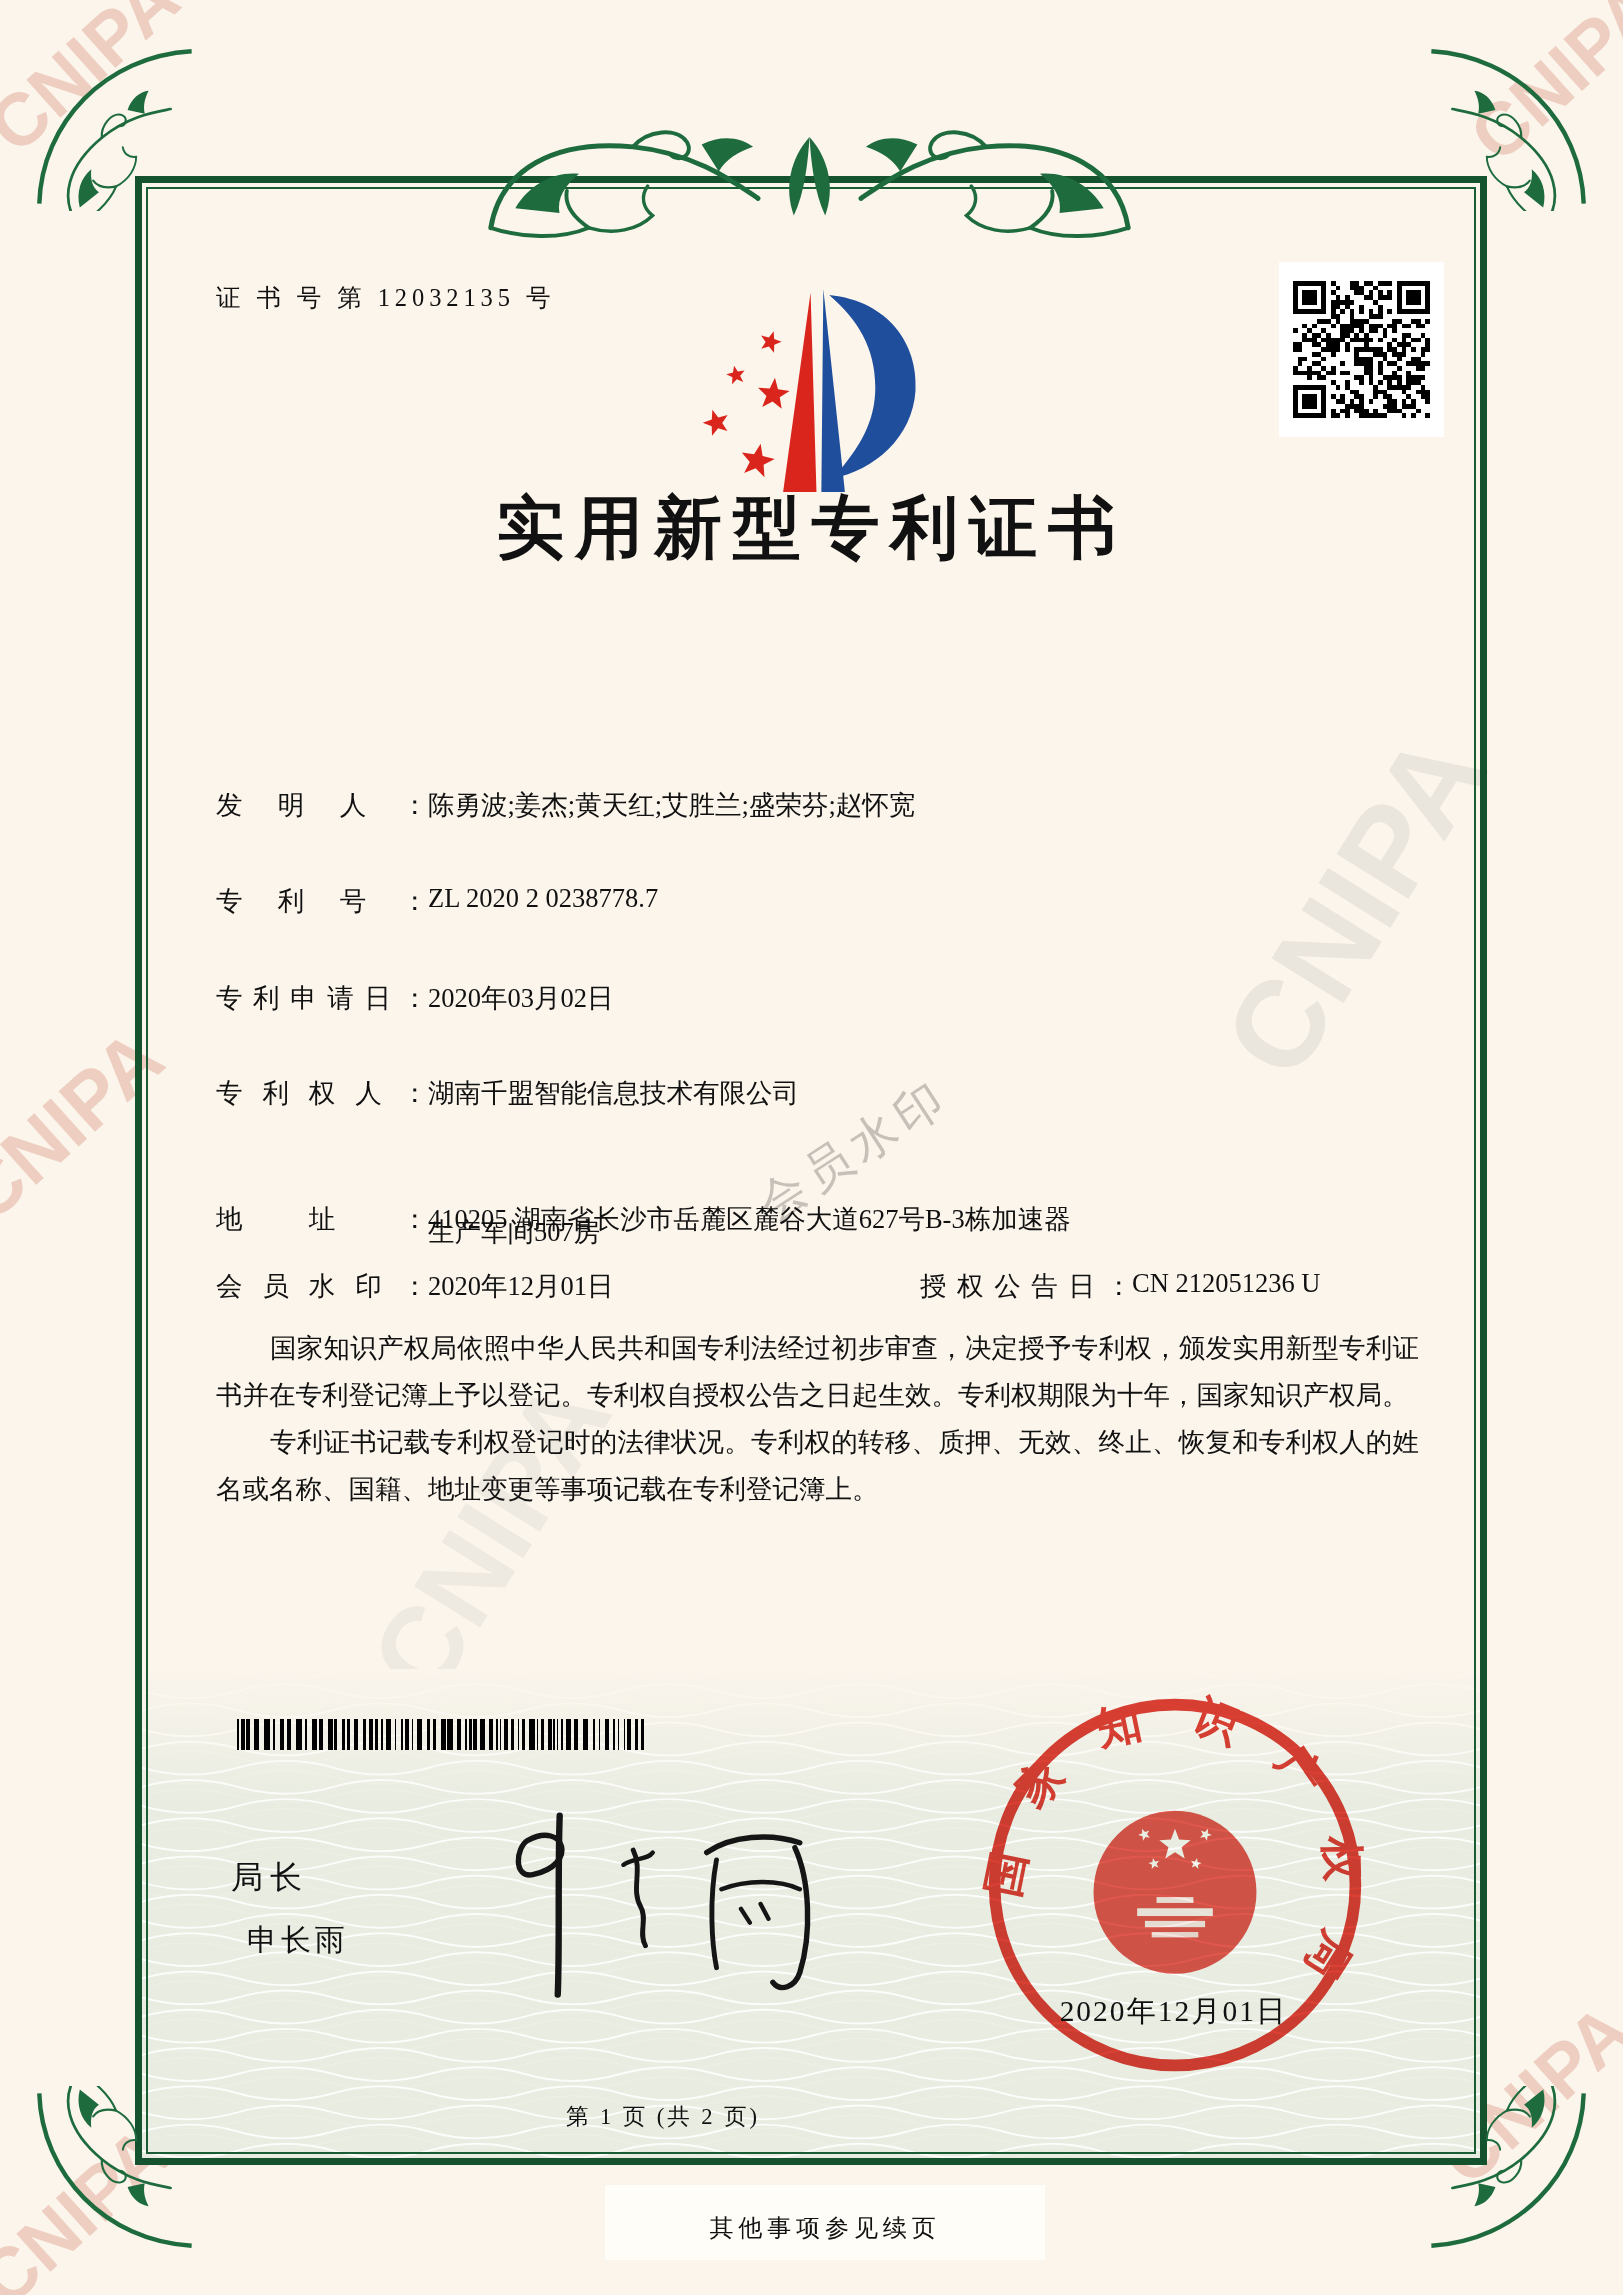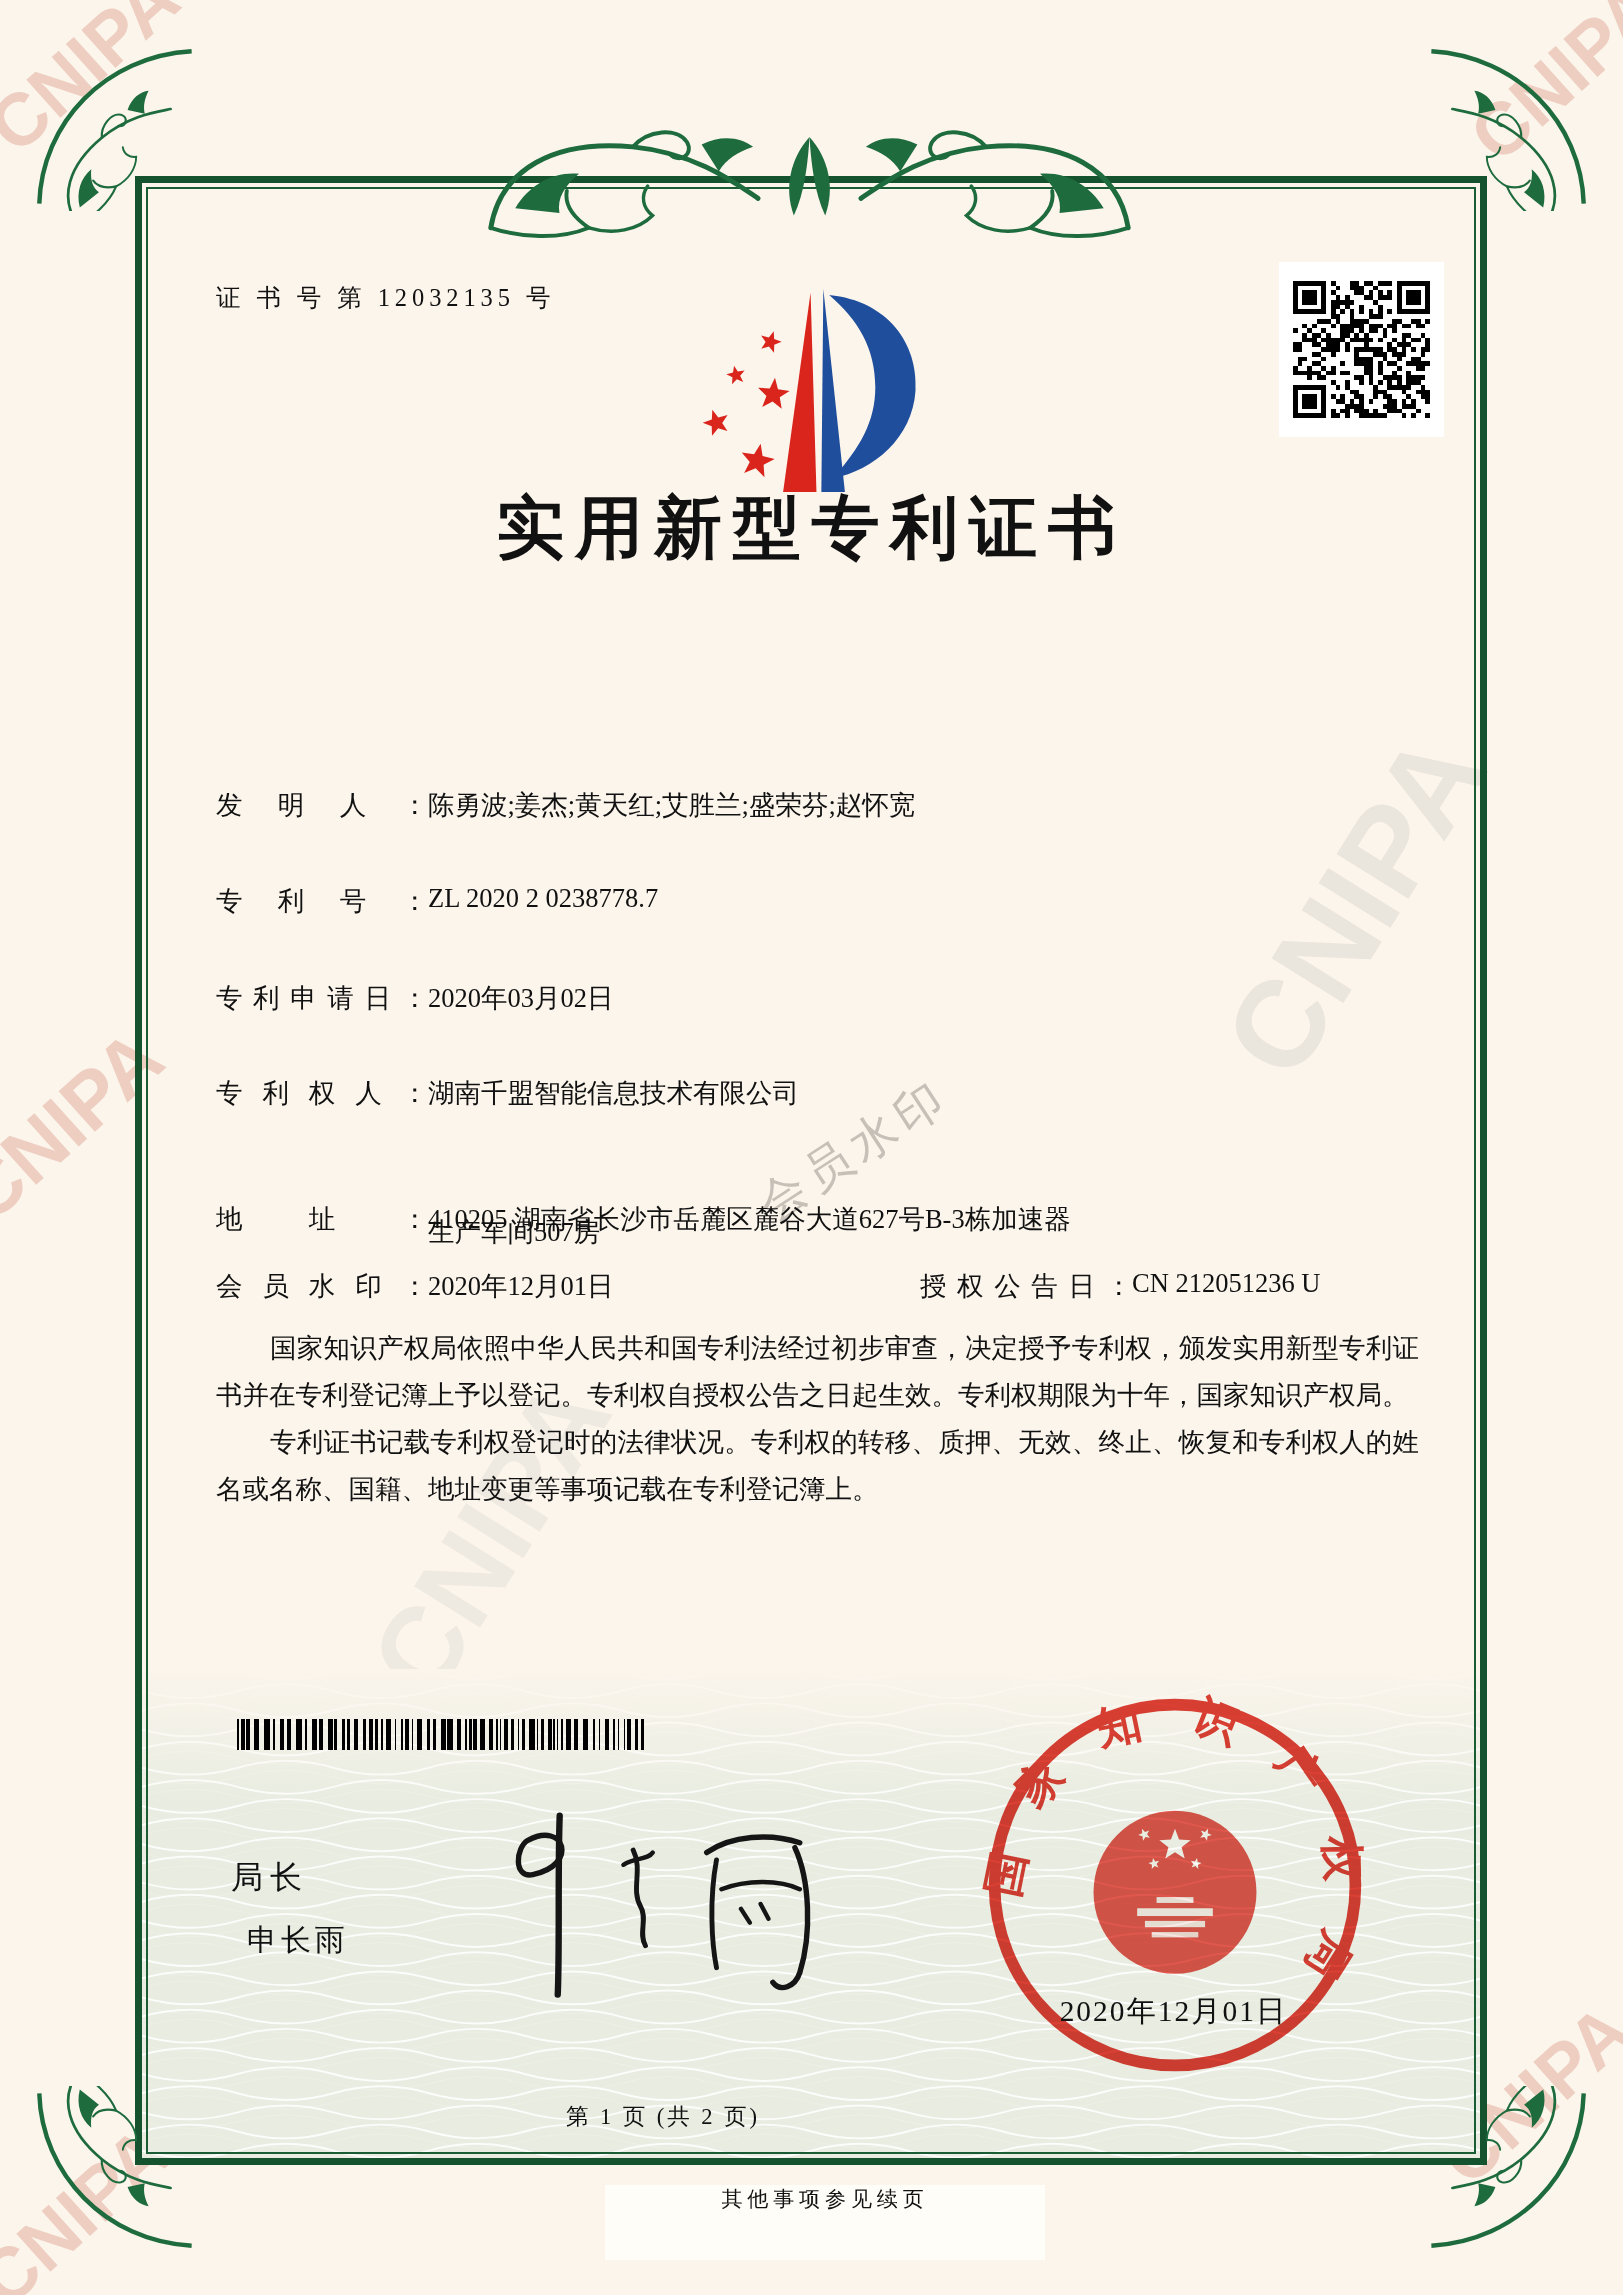--- a/index.html
+++ b/index.html
@@ -61,21 +61,21 @@
   .dir-name{left:247px;top:1920px;font-size:30px;letter-spacing:3.9px;z-index:5;
             font-family:"Liberation Sans","DejaVu Sans",sans-serif;}
   .signature{left:486px;top:1806px;z-index:6;}
   .seal{left:981px;top:1691px;z-index:6;mix-blend-mode:multiply;opacity:.93;}
   .seal-date{left:996px;top:1992px;width:355px;text-align:center;font-size:29.4px;
              letter-spacing:2px;z-index:7;color:#111;}
   .page-num{left:566px;top:2101px;width:491px;font-size:22.6px;
             letter-spacing:2.9px;z-index:5;}
   .cont-note{left:605px;top:2185px;width:440px;height:75px;background:#fffdf8;z-index:5;
              text-align:center;}
-  .cont-note span{display:inline-block;margin-top:0;font-size:21px;letter-spacing:4.9px;}
+  .cont-note span{display:inline-block;margin-top:27px;font-size:24px;letter-spacing:4.9px;}
 </style>
 </head>
 <body>
 
 <div class="page">
 
   <svg width="0" height="0" style="position:absolute" aria-hidden="true">
     <defs>
       <g id="scroll" fill="none" stroke="#1e6b3e">
         <path d="M10,210 C30,90 140,30 300,45 C430,58 510,120 555,150" stroke-width="10" stroke-linecap="round"></path>

